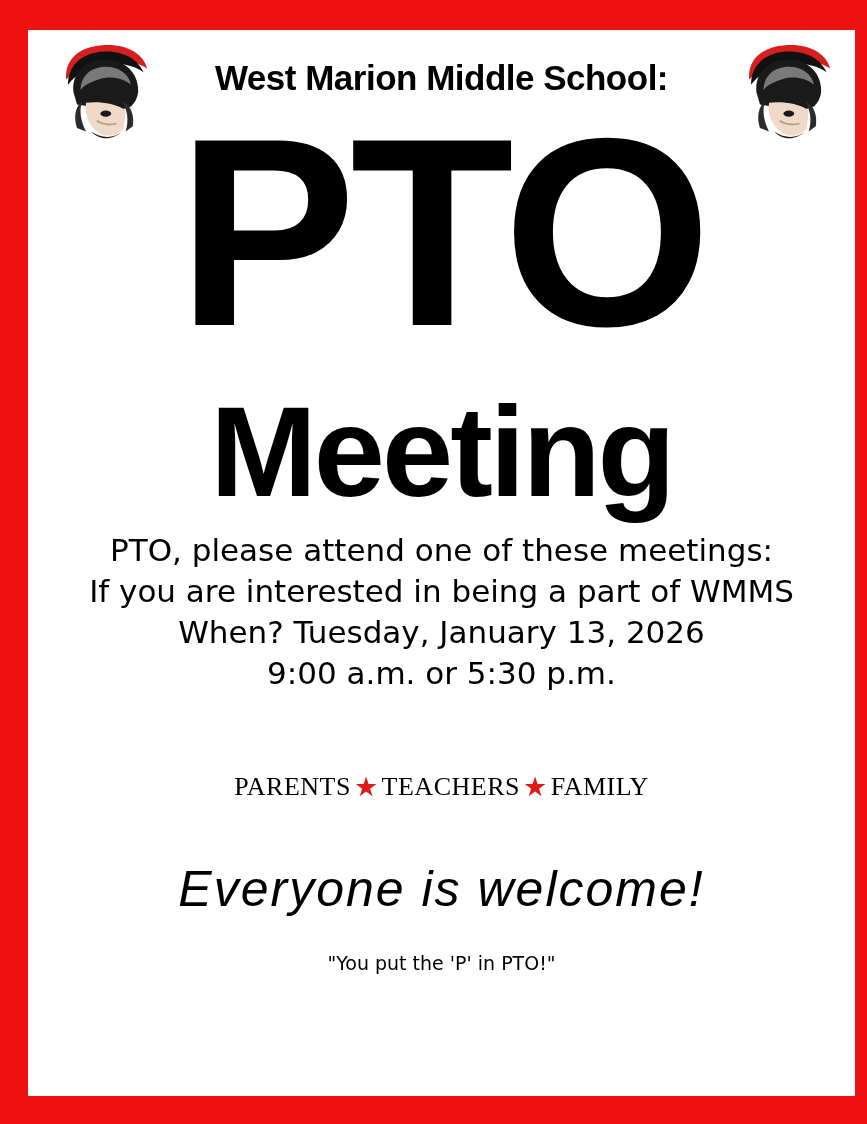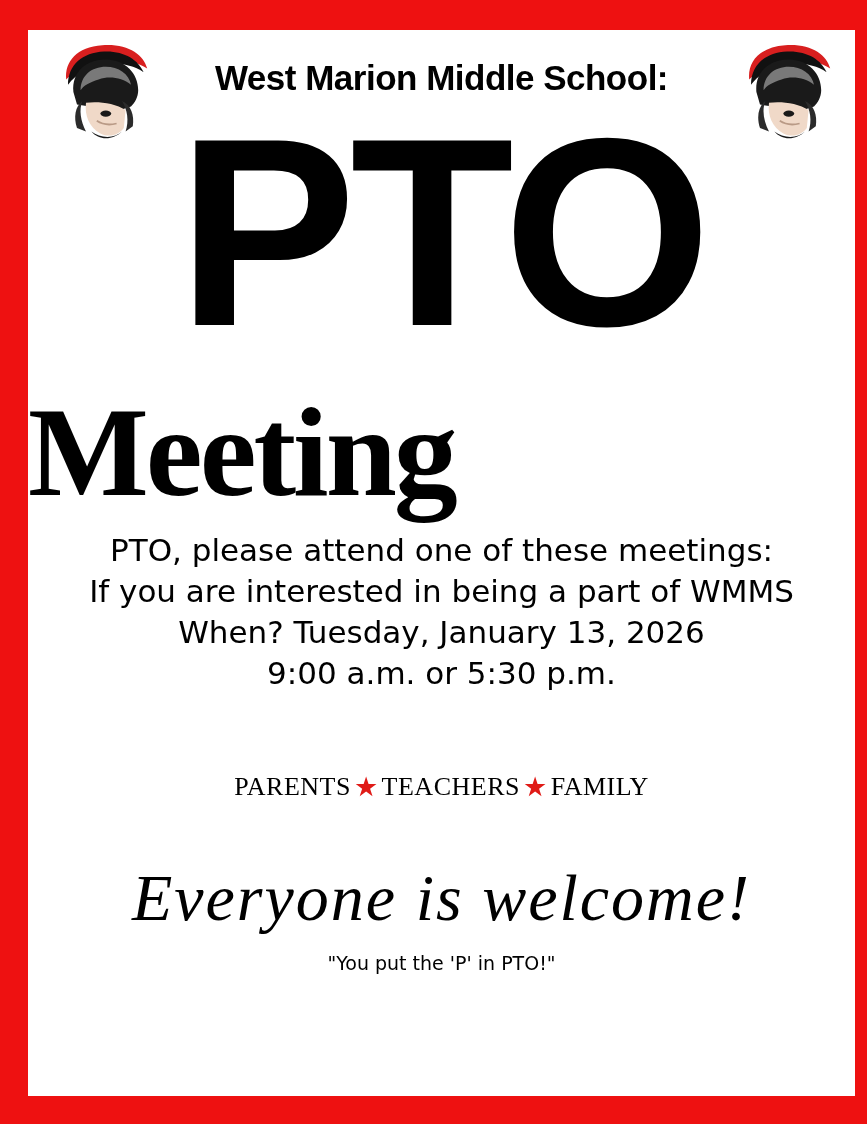--- a/index.html
+++ b/index.html
@@ -70,21 +70,22 @@
     letter-spacing: -6px;
     color: #000000;
     z-index: 2;
   }
 
   .meeting-word {
     position: absolute;
     top: 358px;
     left: 0;
     right: 0;
-    font-family: Liberation Serif, serif;
+    text-align: center;
+    font-family: Liberation Sans, sans-serif;
     font-weight: bold;
     font-size: 128px;
     line-height: 1;
     letter-spacing: -3px;
     color: #000000;
     z-index: 2;
   }
 
   
   .body-block {
@@ -118,23 +119,23 @@
     padding: 0 3px;
     vertical-align: -1px;
   }
 
   .everyone {
     position: absolute;
     top: 830px;
     left: 0;
     right: 0;
     text-align: center;
-    font-family: Liberation Serif, serif;
+    font-family: Liberation Sans, sans-serif;
     font-style: italic;
-    font-size: 66px;
+    font-size: 50px;
     letter-spacing: 2px;
     color: #000000;
   }
 
   .footer {
     position: absolute;
     top: 920px;
     left: 0;
     right: 0;
     text-align: center;

